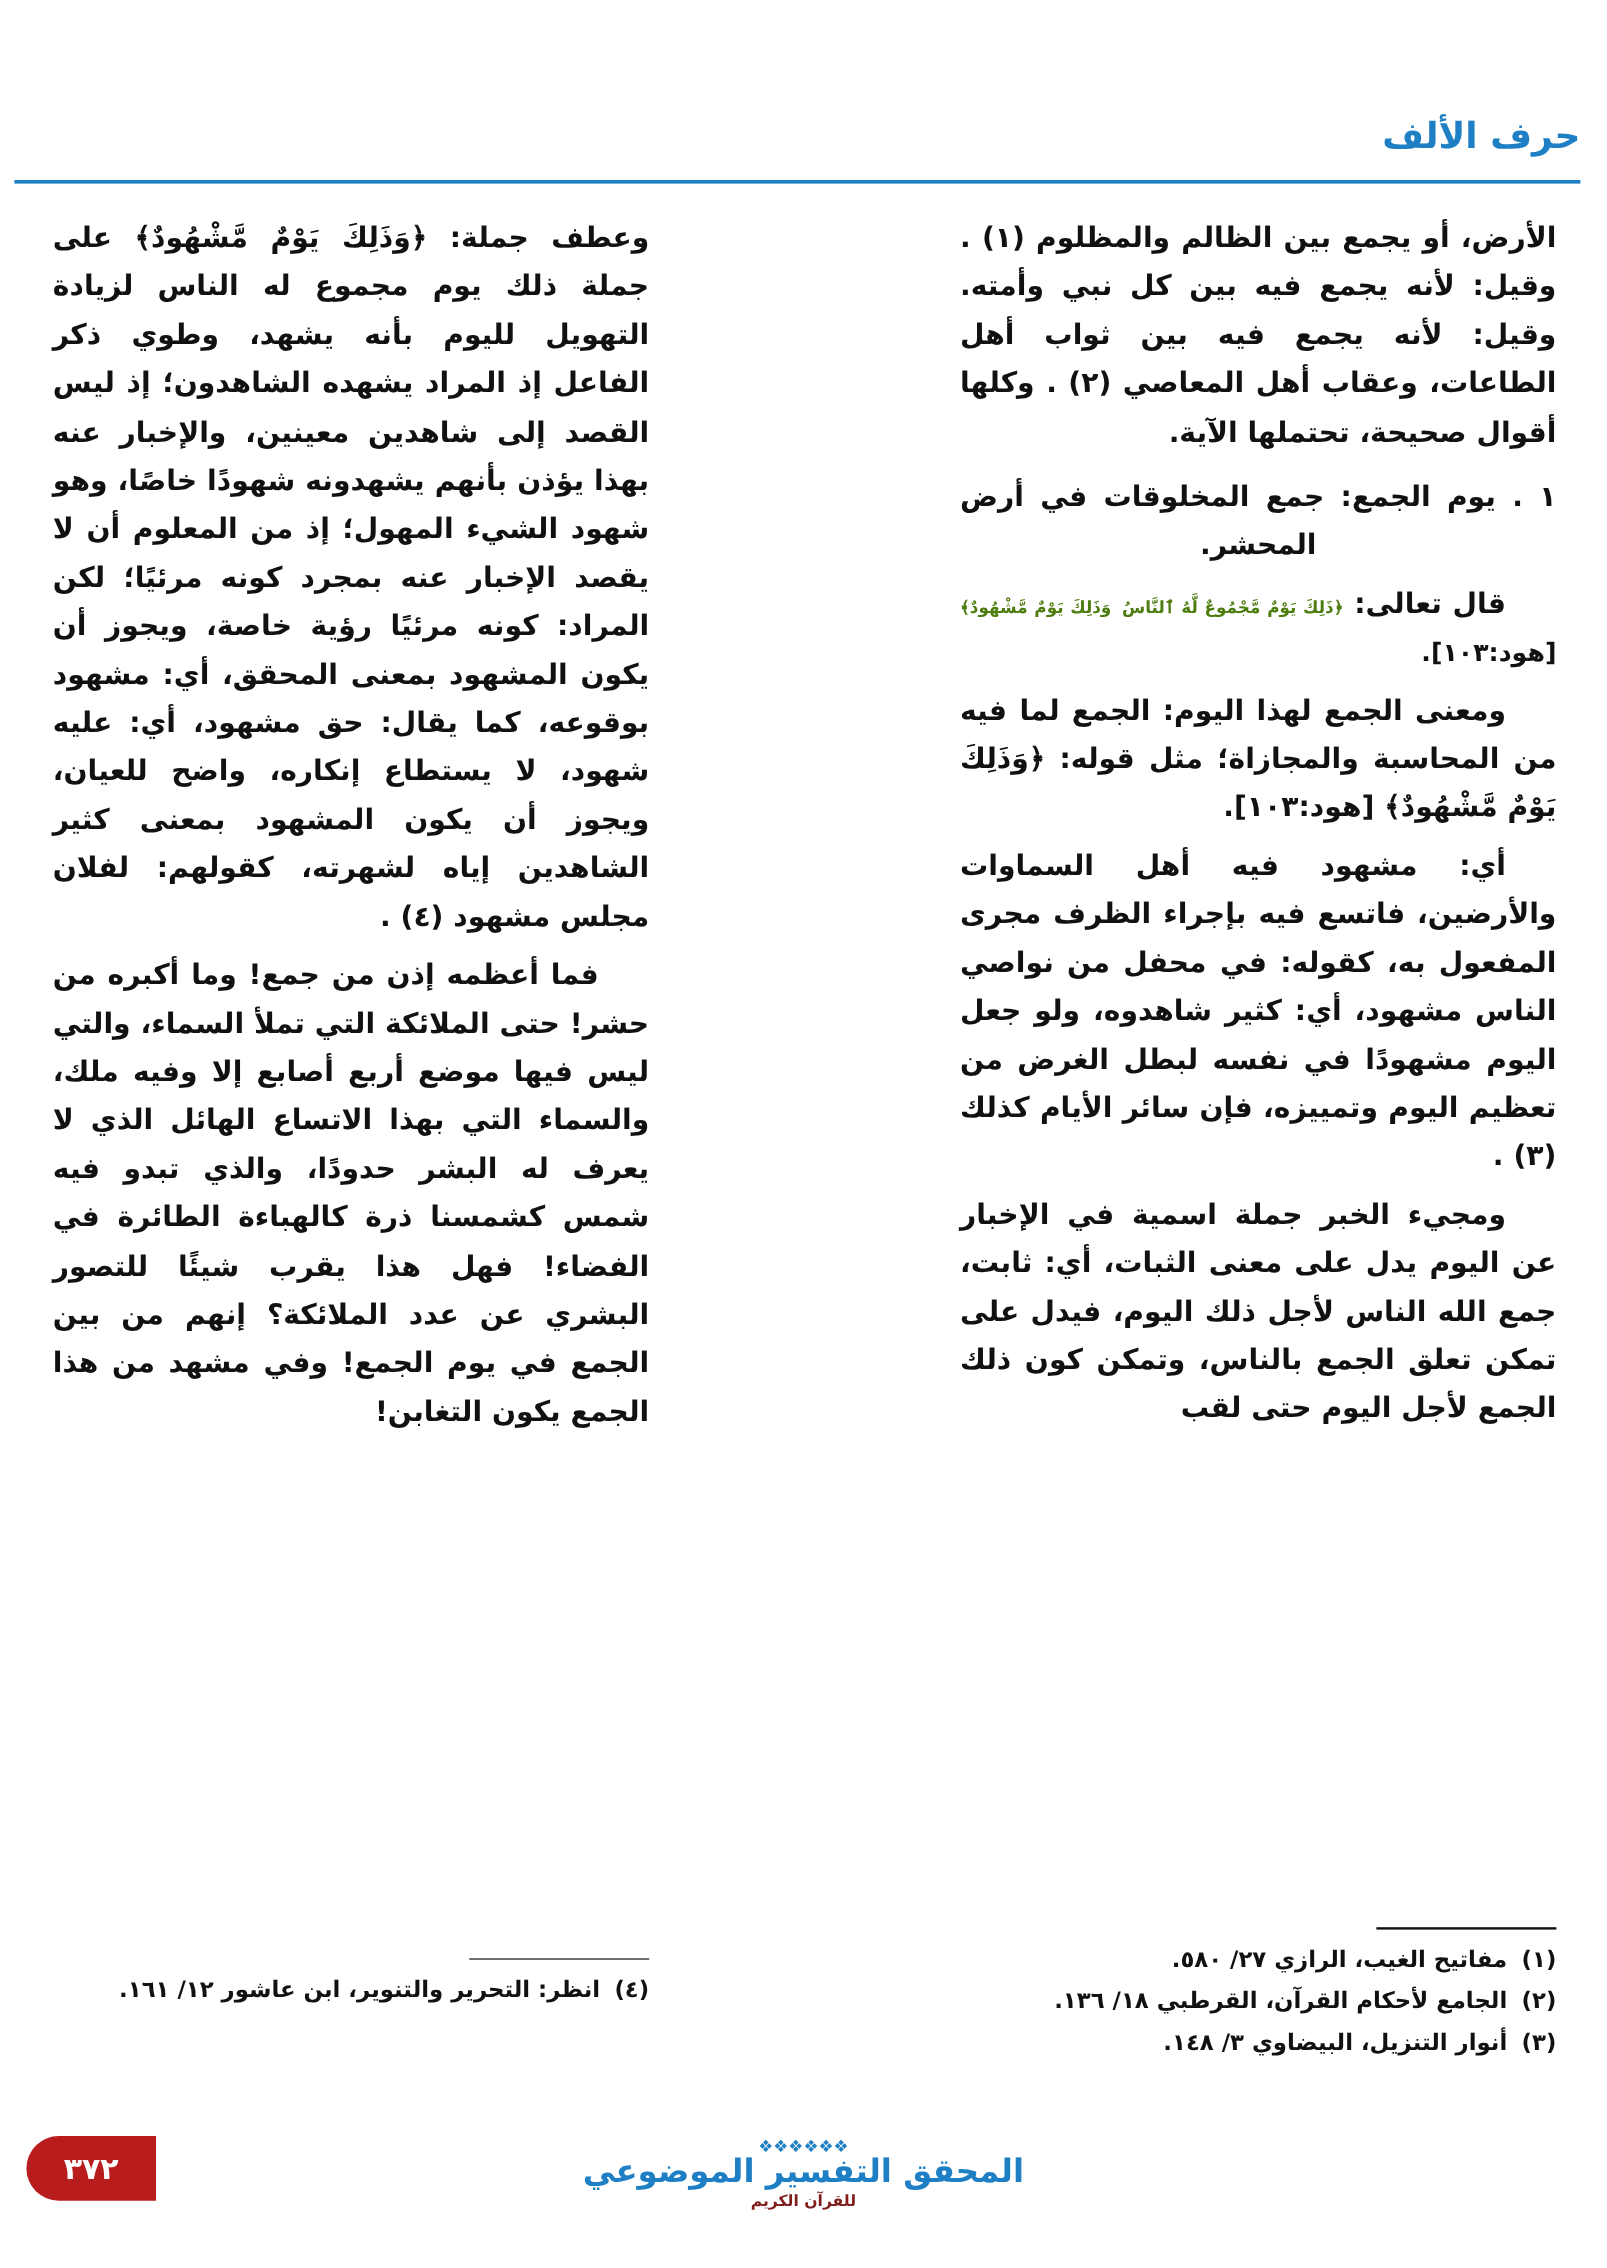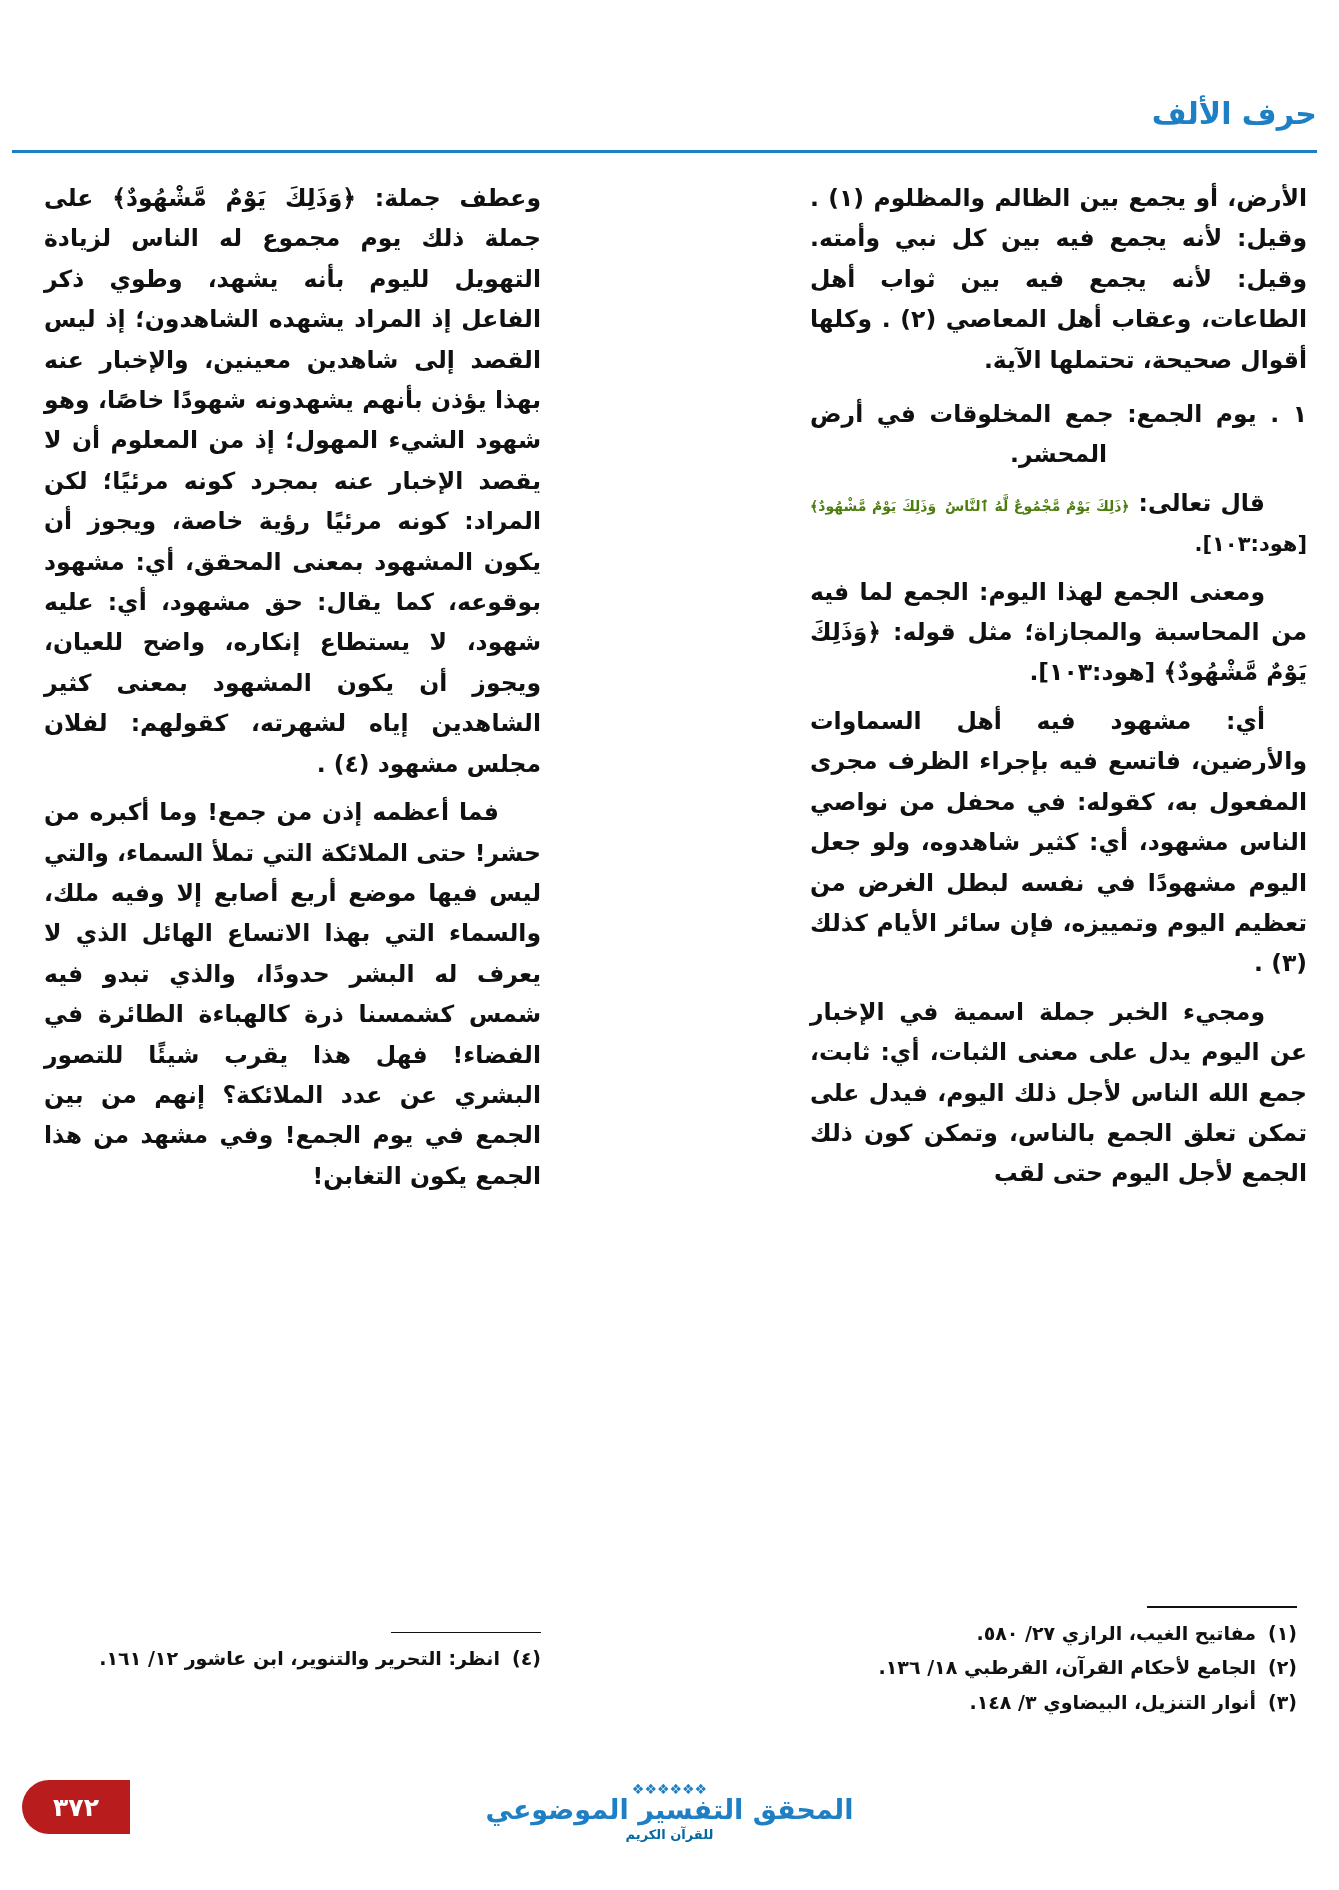--- a/index.html
+++ b/index.html
@@ -49,21 +49,21 @@
 
   
   .col {
     position: absolute;
     top: 178px;
     width: 497px;
     direction: rtl;
     text-align: justify;
     text-align-last: right;
   }
-  .col-right { right: 32px; }
+  .col-right { right: 42px; }
   .col-left  { left: 44px; }
 
   p.para {
     margin: 0 0 8px 0;
     font-size: 23.5px;
     line-height: 1.72;
     font-weight: bold;
     color: #111111;
     text-align: justify;
     text-align-last: right;
@@ -153,21 +153,21 @@
   .logo-main {
     font-size: 27px;
     font-weight: bold;
     color: #1f7fc4;
     letter-spacing: -1px;
     line-height: 1.1;
   }
   .logo-sub {
     font-size: 13px;
     font-weight: bold;
-    color: #0369a1;
+    color: #7f1d1d;
     margin-top: 2px;
     letter-spacing: 0px;
   }
   .logo-orn {
     font-size: 14px;
     color: #1f7fc4;
     line-height: 0.9;
   }
 </style>
 </head>

